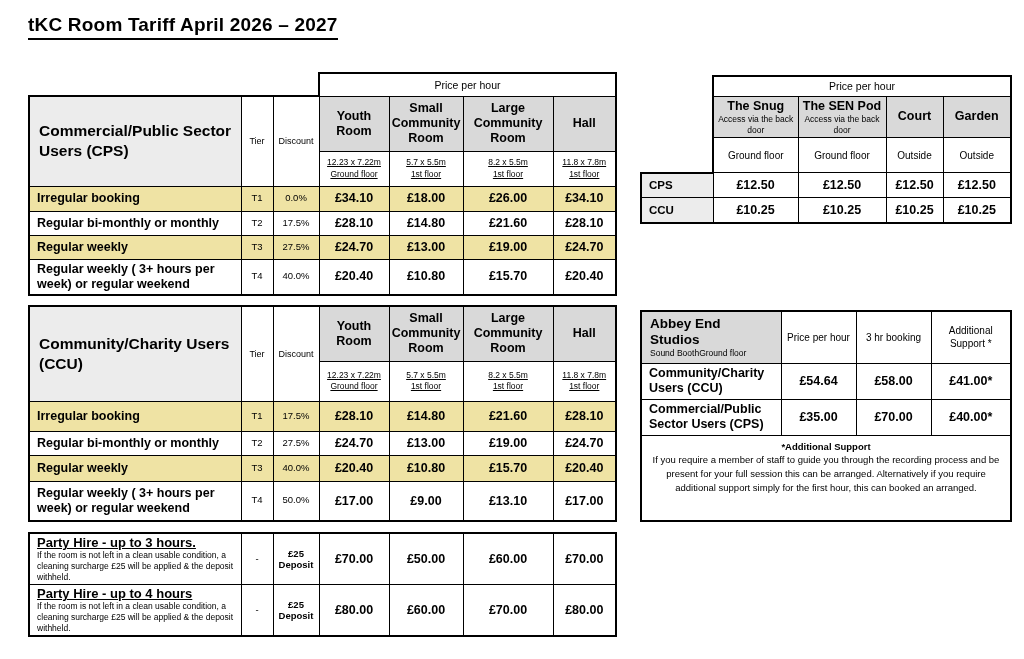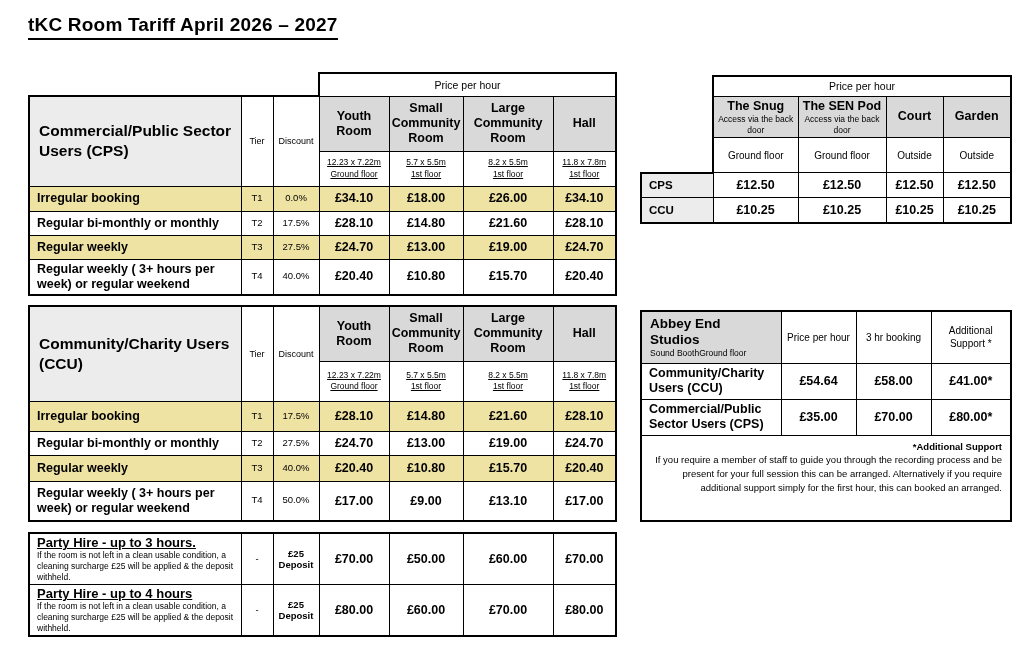--- a/index.html
+++ b/index.html
@@ -39,21 +39,21 @@
   .annexhdr{background:#d9d9d9;font-size:8.5px;line-height:1.25;padding:2px 4px;}
   .annexhdr .nm{font-weight:bold;font-size:12.5px;}
   .annexfloor{font-size:10px;background:#fff;}
   .annexlbl{background:#ececec;text-align:left;font-weight:bold;font-size:11.5px;padding:2px 7px;}
   .abbeytitle{background:#d9d9d9;text-align:left;padding:4px 8px;vertical-align:middle;}
   .abbeytitle .nm{font-weight:bold;font-size:13.5px;display:block;line-height:1.2;}
   .abbeytitle .sub{font-size:8.5px;display:block;line-height:1.2;}
   .abbeycol{font-size:10px;background:#fff;line-height:1.3;}
   .abbeylbl{text-align:left;font-weight:bold;font-size:12.5px;padding:2px 7px;line-height:1.2;}
   .note{
-    text-align:right;vertical-align:top;padding:4px 8px;font-size:9.5px;line-height:1.45;border-radius:26px;
+    text-align:center;vertical-align:top;padding:4px 8px;font-size:9.5px;line-height:1.45;border-radius:26px;
   }
   .note .nt{font-weight:bold;display:block;}
 </style>
 </head>
 <body>
 
 <div class="abs" id="page-title">tKC Room Tariff April 2026 – 2027</div>
 
 <table class="abs" style="left:28px;top:72px;">
   <colgroup>
@@ -313,19 +313,19 @@
   <tr style="height:36px">
     <td class="abbeylbl bl">Community/Charity Users (CCU)</td>
     <td class="price">£54.64</td>
     <td class="price">£58.00</td>
     <td class="price br">£41.00*</td>
   </tr>
   <tr style="height:36px">
     <td class="abbeylbl bl">Commercial/Public Sector Users (CPS)</td>
     <td class="price">£35.00</td>
     <td class="price">£70.00</td>
-    <td class="price br">£80.00*</td>
+    <td class="price br">£40.00*</td>
   </tr>
   <tr style="height:86px">
     <td colspan="4" class="note bl br bb"><span class="nt">*Additional Support</span><span>If you require a member of staff to guide you through the recording process and be present for your full session this can be arranged. Alternatively if you require additional support simply for the first hour, this can booked an arranged.</span></td>
   </tr>
 </tbody>
   </table>
 
 </body></html>

